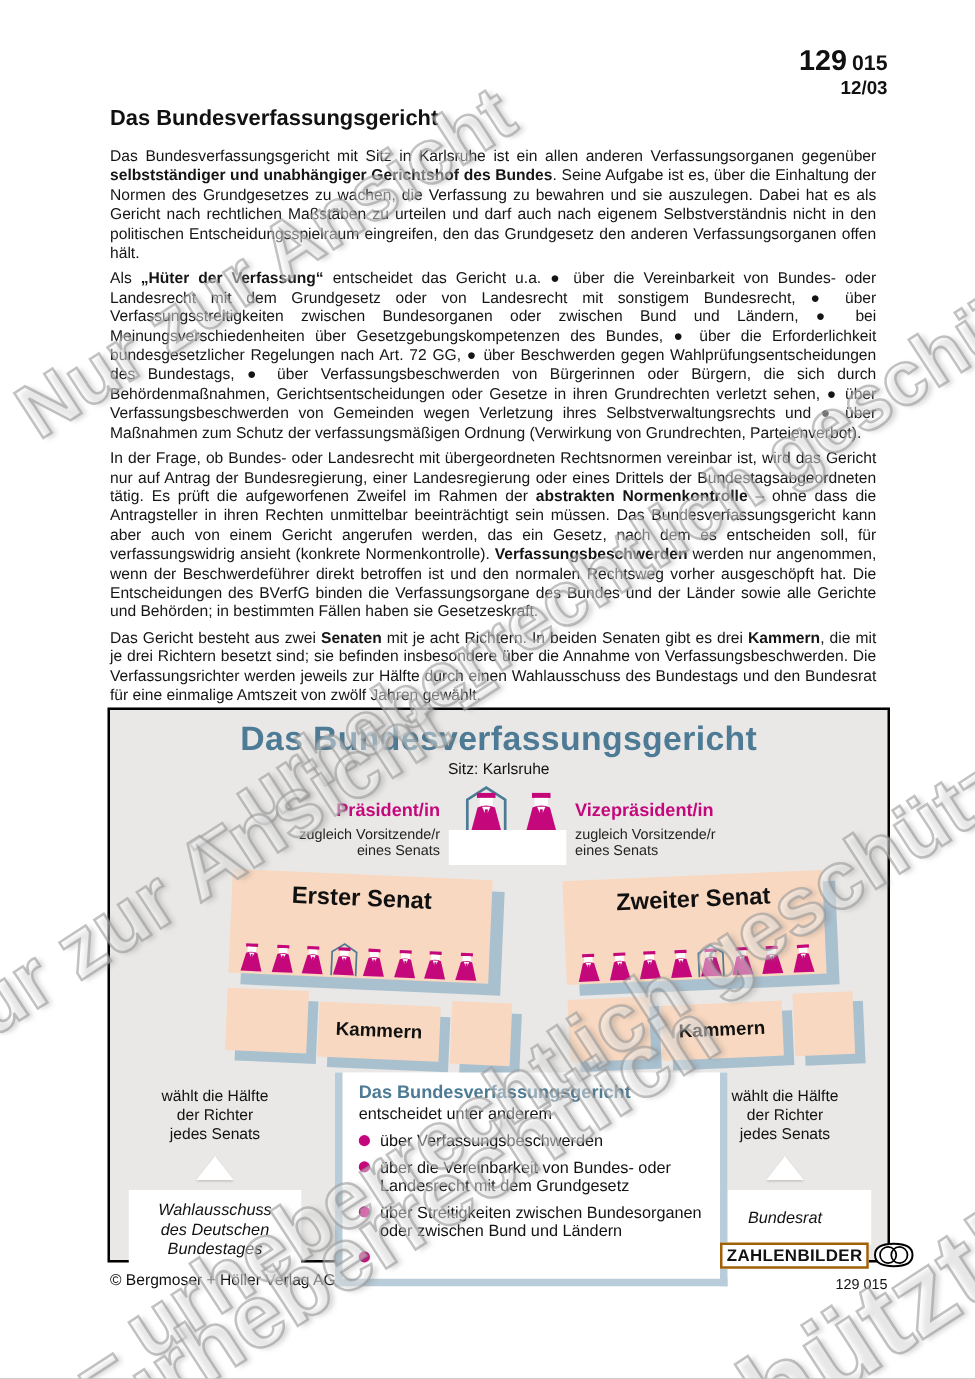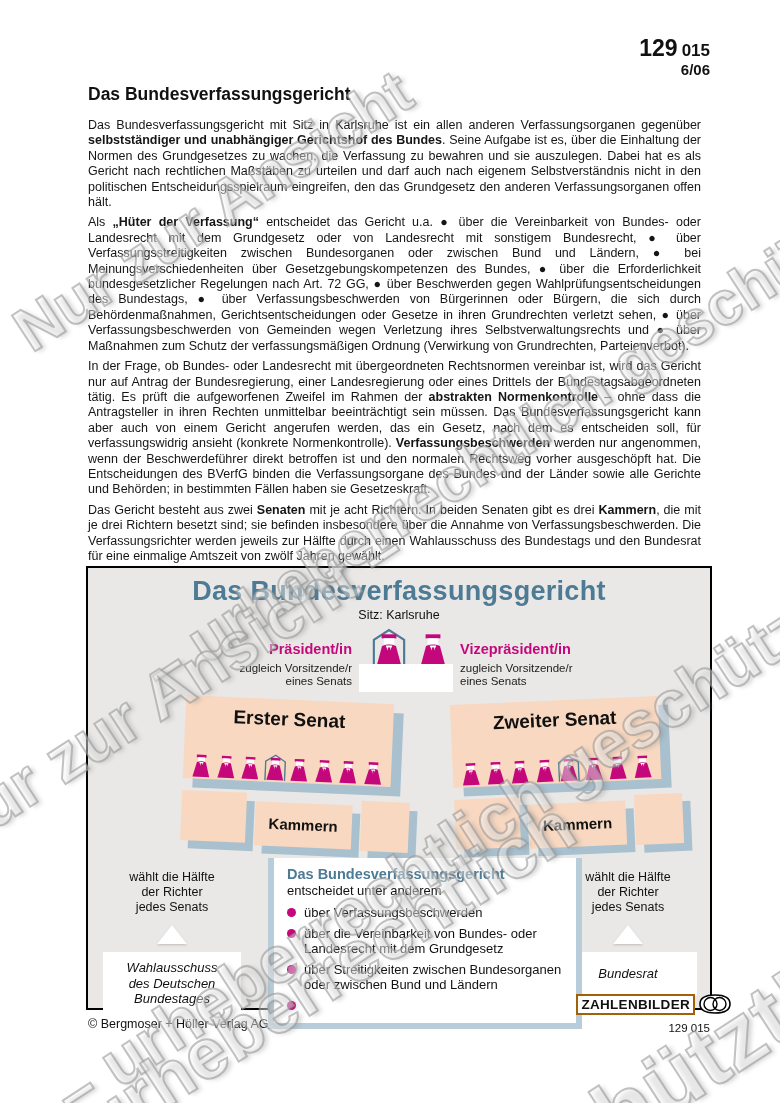--- a/index.html
+++ b/index.html
@@ -98,21 +98,21 @@
   .w5{left:430px; top:1185px; font-size:90px;}
   .w6{left:40px;  top:1120px; font-size:72px;}
 </style>
 </head>
 <body>
 
 <div class="sheet">
 
   <div class="hdr">
     <div class="codeline"><span class="code-main">129</span><span class="code-sub">015</span></div>
-    <div class="date">6/06</div>
+    <div class="date">12/03</div>
   </div>
 
   <h1 class="doc-title">Das Bundesverfassungsgericht</h1>
 
   <div class="bodytext">
     <p><span>Das Bundesverfassungsgericht mit Sitz in Karlsruhe ist ein allen anderen Verfassungsorganen gegenüber </span><b>selbstständiger und unabhängiger Gerichtshof des Bundes</b><span>. Seine Aufgabe ist es, über die Einhaltung der Normen des Grundgesetzes zu wachen, die Verfassung zu bewahren und sie auszulegen. Dabei hat es als Gericht nach rechtlichen Maßstäben zu urteilen und darf auch nach eigenem Selbstverständnis nicht in den politischen Entscheidungsspielraum eingreifen, den das Grundgesetz den anderen Verfassungsorganen offen hält.</span></p>
     <p><span>Als </span><b>„Hüter der Verfassung“</b><span> entscheidet das Gericht u.a. ● über die Vereinbarkeit von Bundes- oder Landesrecht mit dem Grundgesetz oder von Landesrecht mit sonstigem Bundesrecht, ● über Verfassungsstreitigkeiten zwischen Bundesorganen oder zwischen Bund und Ländern, ● bei Meinungsverschiedenheiten über Gesetzgebungskompetenzen des Bundes, ● über die Erforderlichkeit bundesgesetzlicher Regelungen nach Art. 72 GG, ● über Beschwerden gegen Wahlprüfungsentscheidungen des Bundestags, ● über Verfassungsbeschwerden von Bürgerinnen oder Bürgern, die sich durch Behördenmaßnahmen, Gerichtsentscheidungen oder Gesetze in ihren Grundrechten verletzt sehen, ● über Verfassungsbeschwerden von Gemeinden wegen Verletzung ihres Selbstverwaltungsrechts und ● über Maßnahmen zum Schutz der verfassungsmäßigen Ordnung (Verwirkung von Grundrechten, Parteienverbot).</span></p>
     <p><span>In der Frage, ob Bundes- oder Landesrecht mit übergeordneten Rechtsnormen vereinbar ist, wird das Gericht nur auf Antrag der Bundesregierung, einer Landesregierung oder eines Drittels der Bundestagsabgeordneten tätig. Es prüft die aufgeworfenen Zweifel im Rahmen der </span><b>abstrakten Normenkontrolle</b><span> – ohne dass die Antragsteller in ihren Rechten unmittelbar beeinträchtigt sein müssen. Das Bundesverfassungsgericht kann aber auch von einem Gericht angerufen werden, das ein Gesetz, nach dem es entscheiden soll, für verfassungswidrig ansieht (konkrete Normenkontrolle). </span><b>Verfassungsbeschwerden</b><span> werden nur angenommen, wenn der Beschwerdeführer direkt betroffen ist und den normalen Rechtsweg vorher ausgeschöpft hat. Die Entscheidungen des BVerfG binden die Verfassungsorgane des Bundes und der Länder sowie alle Gerichte und Behörden; in bestimmten Fällen haben sie Gesetzeskraft.</span></p>
     <p><span>Das Gericht besteht aus zwei </span><b>Senaten</b><span> mit je acht Richtern. In beiden Senaten gibt es drei </span><b>Kammern</b><span>, die mit je drei Richtern besetzt sind; sie befinden insbesondere über die Annahme von Verfassungsbeschwerden. Die Verfassungsrichter werden jeweils zur Hälfte durch einen Wahlausschuss des Bundestags und den Bundesrat für eine einmalige Amtszeit von zwölf Jahren gewählt.</span></p>
   </div>

